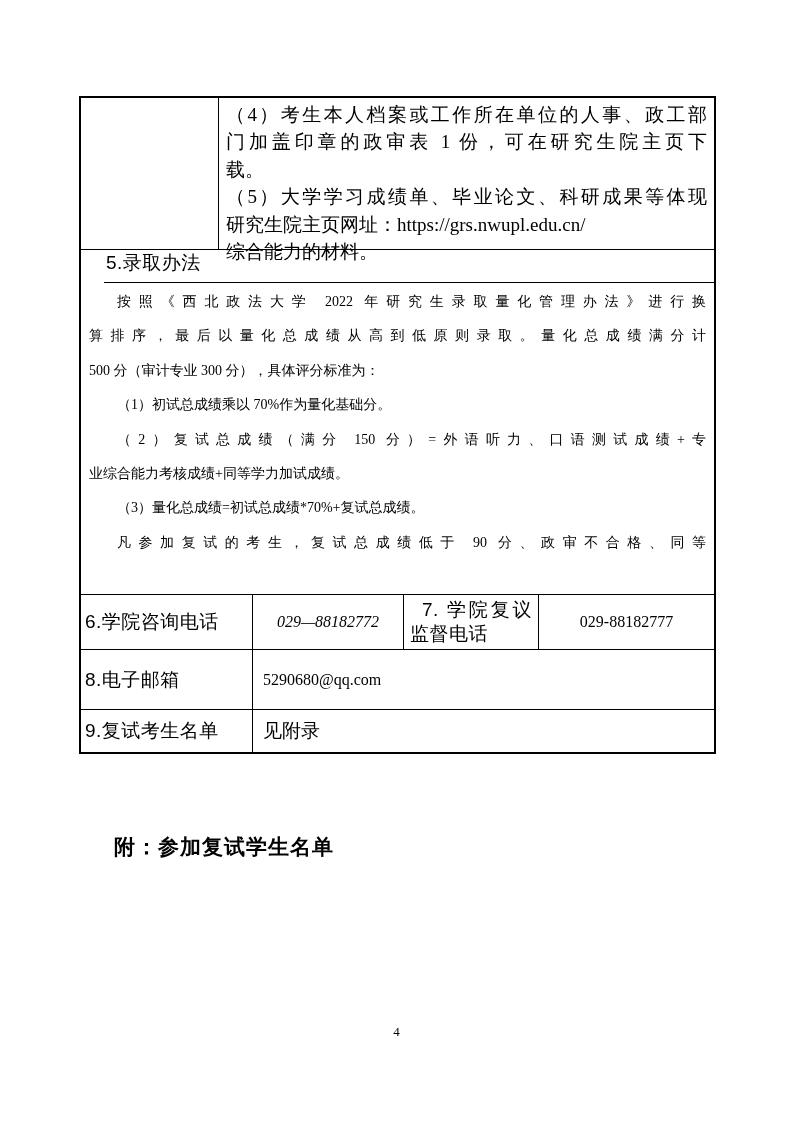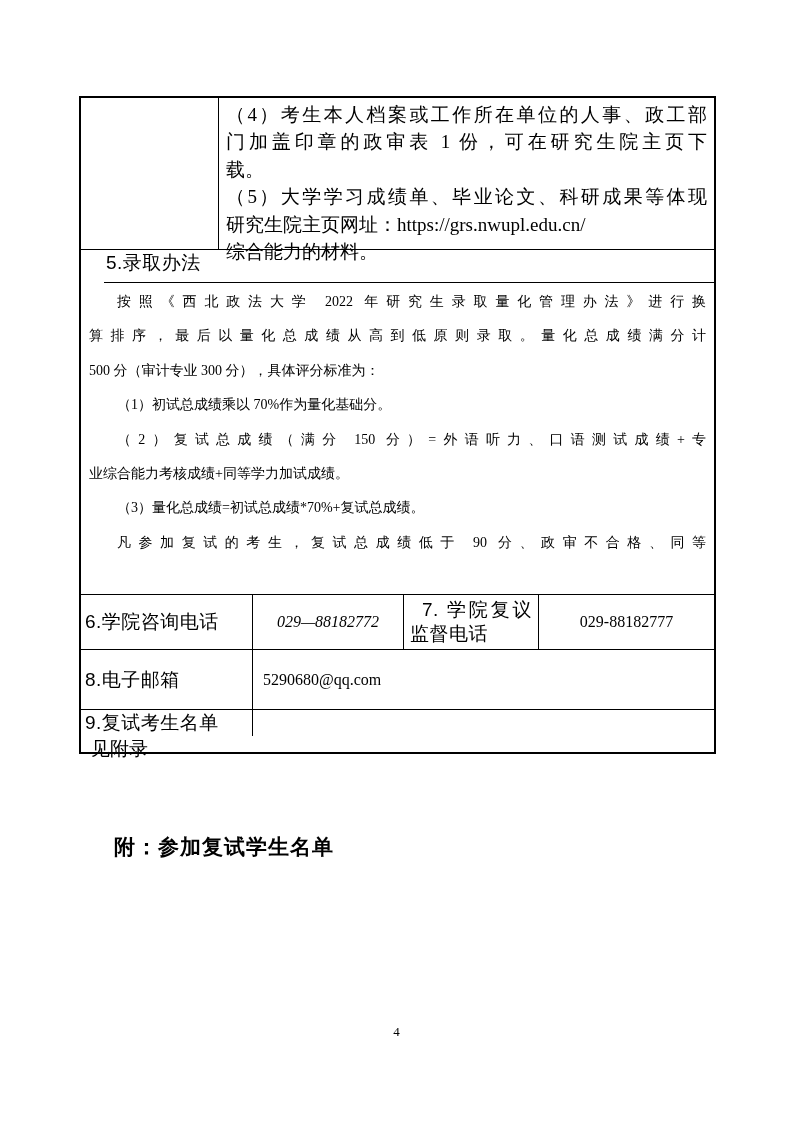--- a/index.html
+++ b/index.html
@@ -16,21 +16,21 @@
   
   .doc-table {
     position: absolute;
     left: 79px; top: 96px;
     width: 637px;
     border: 2px solid #000;
     box-sizing: border-box;
     background: #fff;
   }
   .trow { display: flex; box-sizing: border-box; border-bottom: 1px solid #000; }
-  .trow:last-child { border-bottom: none; flex-direction: column; }
+  .trow:last-child { border-bottom: none; }
   .tcell { box-sizing: border-box; }
   .cell-divider { border-right: 1px solid #000; }
 
   
   .rowA { height: 152px; }
   .rowA .left { width: 138px; }
   .rowA .right {
     flex: 1;
     padding: 3px 7px 0 7px;
     font-size: 19px;

